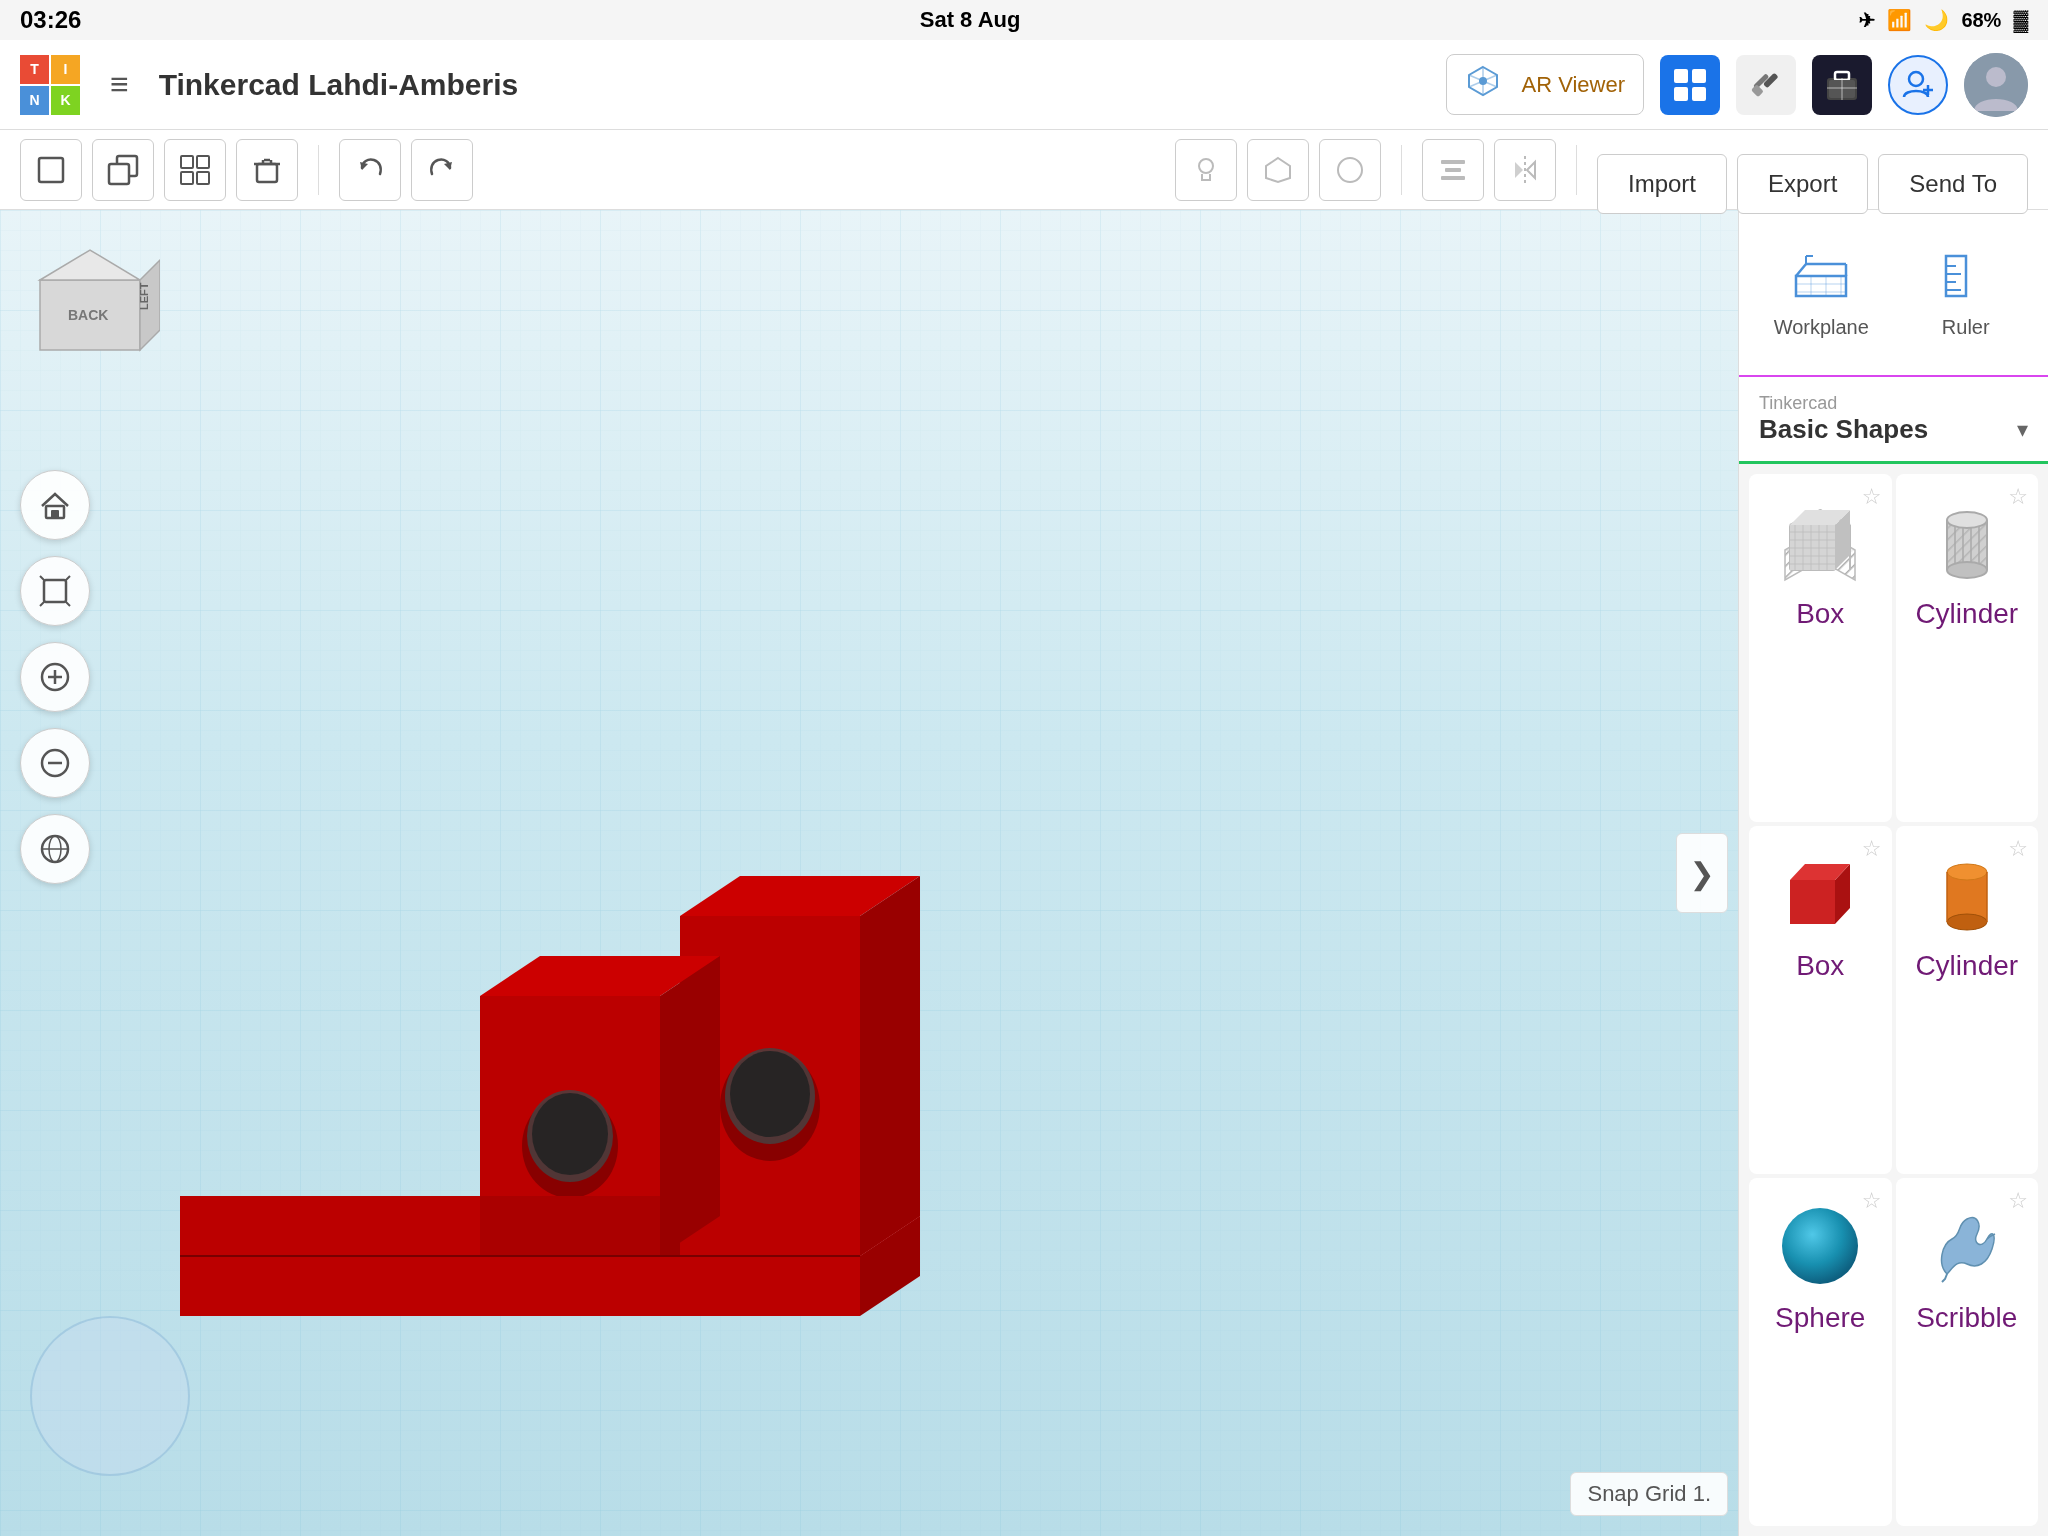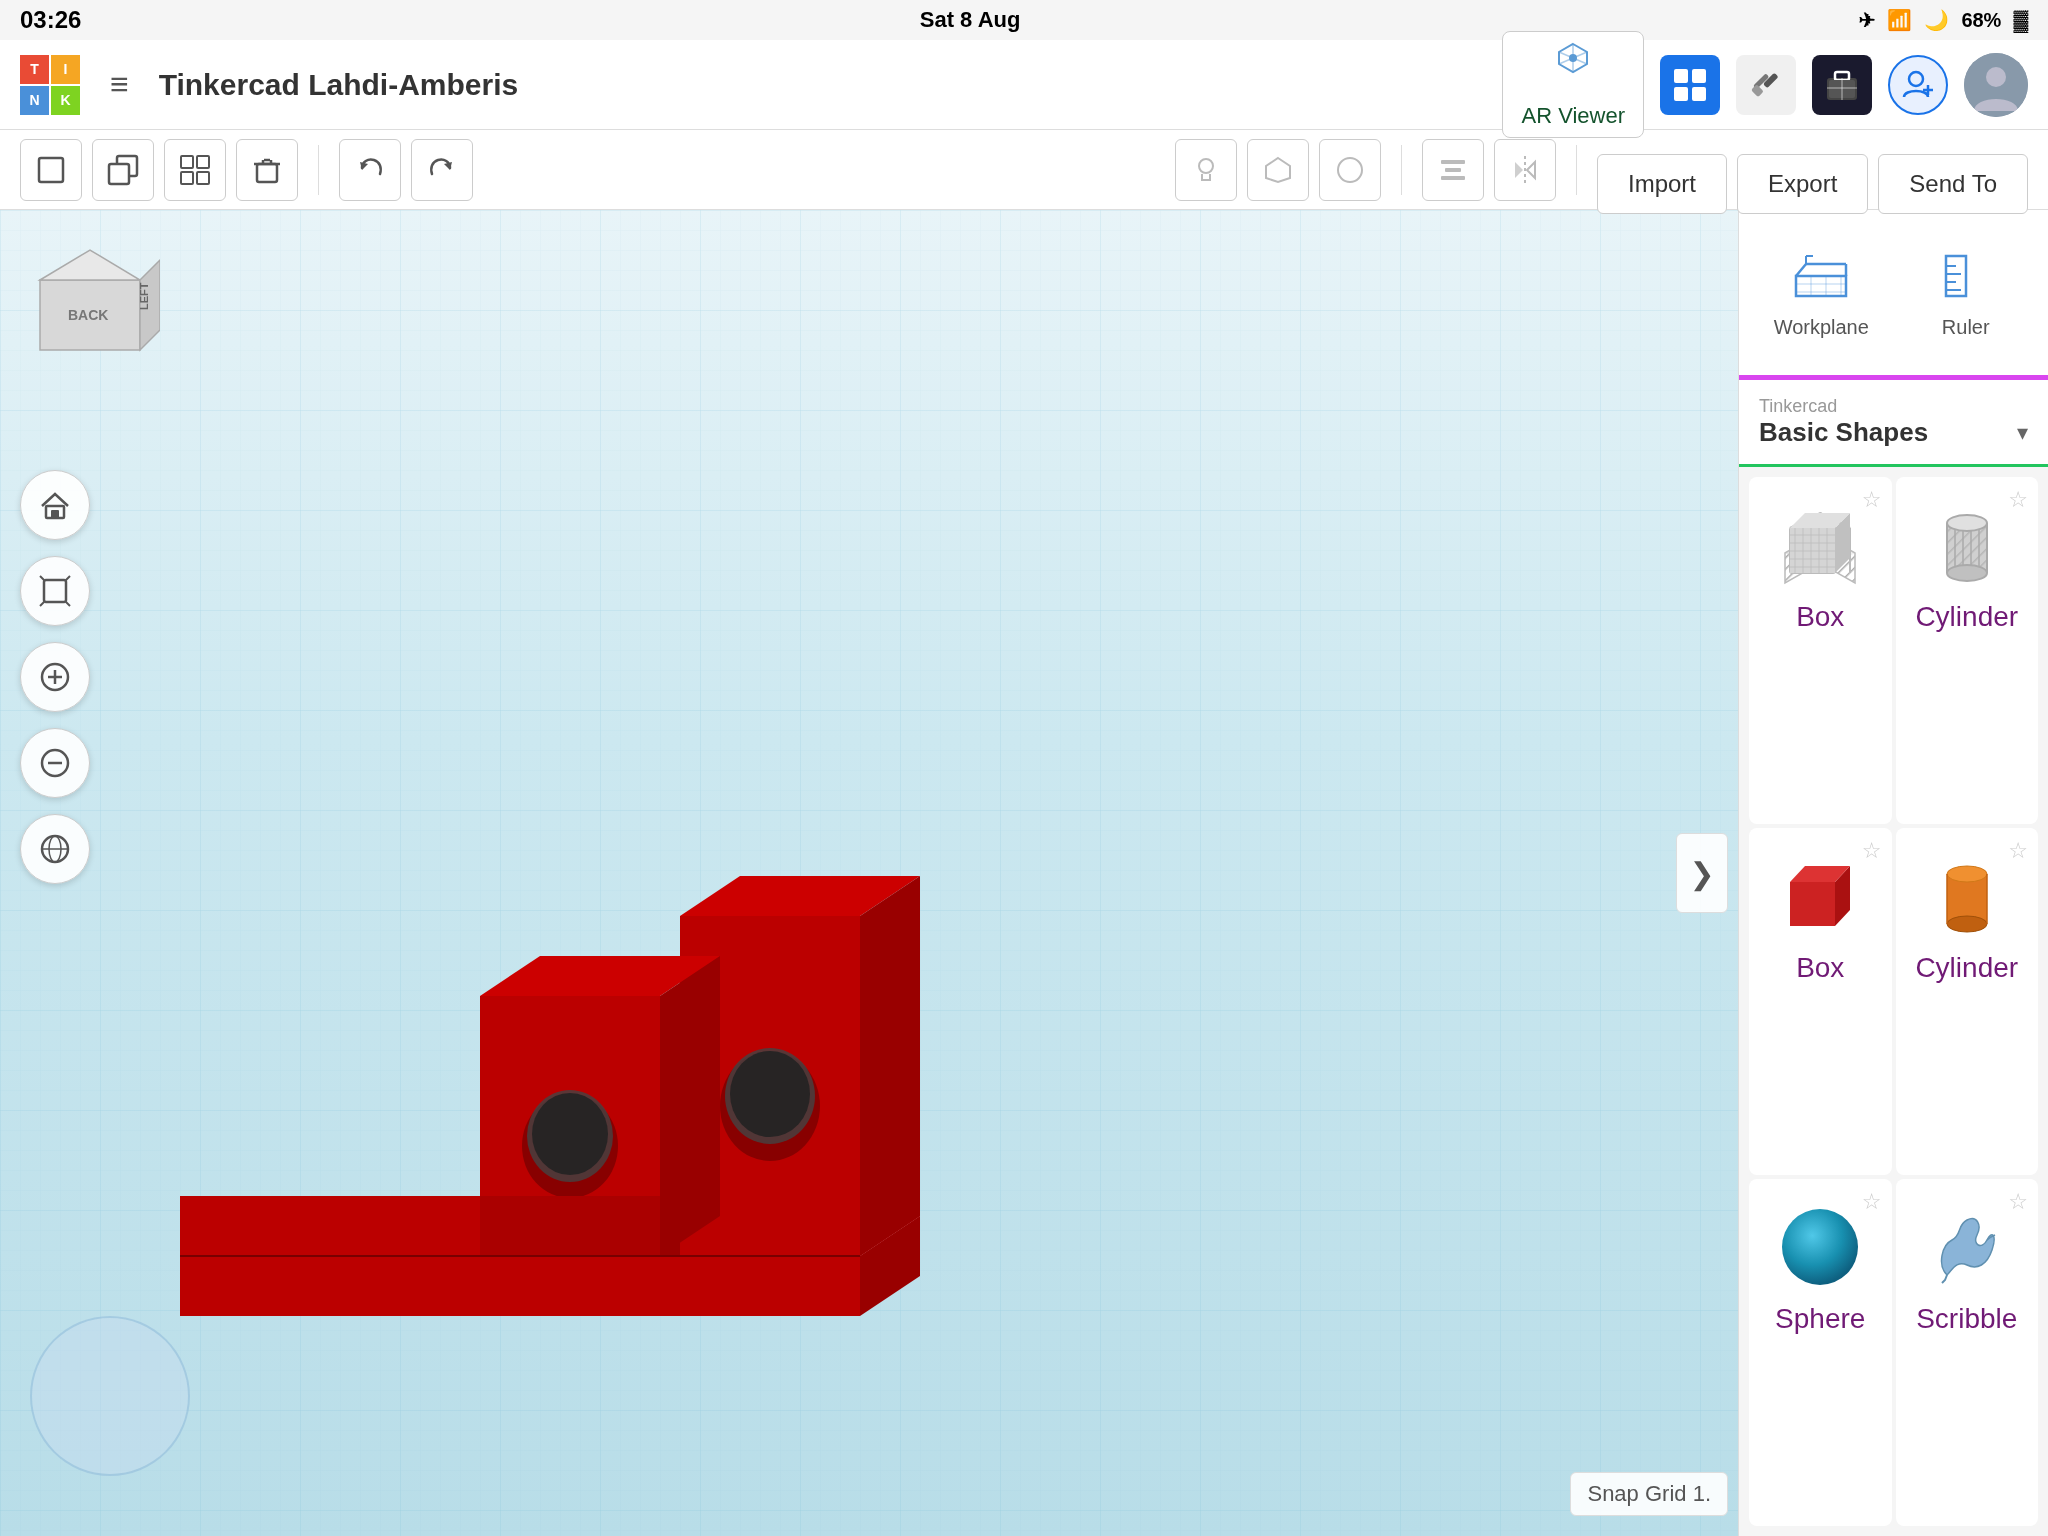--- a/index.html
+++ b/index.html
@@ -33,21 +33,21 @@
     .logo-n { background: #4a90d9; }
     .logo-k { background: #7ed321; }
 
     #menu-icon { font-size: 32px; color: #555; margin-left: 10px; cursor: pointer; }
     #project-title { font-size: 30px; font-weight: 600; color: #333; margin-left: 10px; flex: 1; }
 
     #top-nav-right { display: flex; align-items: center; gap: 16px; margin-left: auto; }
     #ar-viewer-btn {
       display: flex; align-items: center; gap: 20px;
       border: 1px solid #ccc; border-radius: 8px; padding: 8px 18px;
-      font-size: 22px; cursor: pointer; background: #fff; color: #14532d; flex-direction: column;
+      font-size: 22px; cursor: pointer; background: #fff; color: #a16207;
     }
     .ar-icon { font-size: 28px; color: #5b9bd5; }
     #grid-btn {
       width: 60px; height: 60px; background: #1a73e8; border-radius: 8px;
       display: flex; align-items: center; justify-content: center; cursor: pointer;
     }
     #hammer-btn, #suitcase-btn {
       width: 60px; height: 60px; border-radius: 8px;
       display: flex; align-items: center; justify-content: center; cursor: pointer;
       background: #f0f0f0; font-size: 30px; color: #555;
@@ -118,21 +118,21 @@
     }
 
     
     #right-panel {
       position: absolute; top: 210px; right: 0; width: 310px; bottom: 0;
       background: #f5f5f5; border-left: 1px solid #ddd; z-index: 90;
       display: flex; flex-direction: column;
     }
 
     #panel-tools {
-      display: flex; padding: 20px; gap: 20px; border-bottom: 5px solid #d946ef;
+      display: flex; padding: 20px; gap: 20px; border-bottom: 2px solid #d946ef;
       background: #fff;
     }
     .panel-tool {
       flex: 1; display: flex; flex-direction: column; align-items: center;
       gap: 10px; cursor: pointer; padding: 16px 10px; border-radius: 8px;
     }
     .panel-tool-label { font-size: 20px; color: #555; }
 
     #shape-library-header {
       padding: 16px 20px; background: #fff; border-bottom: 3px solid #22c55e;

